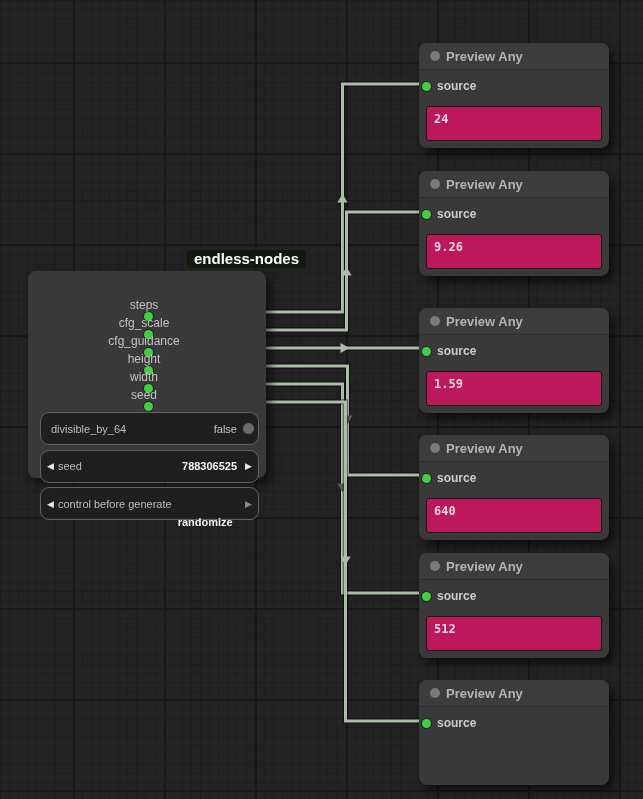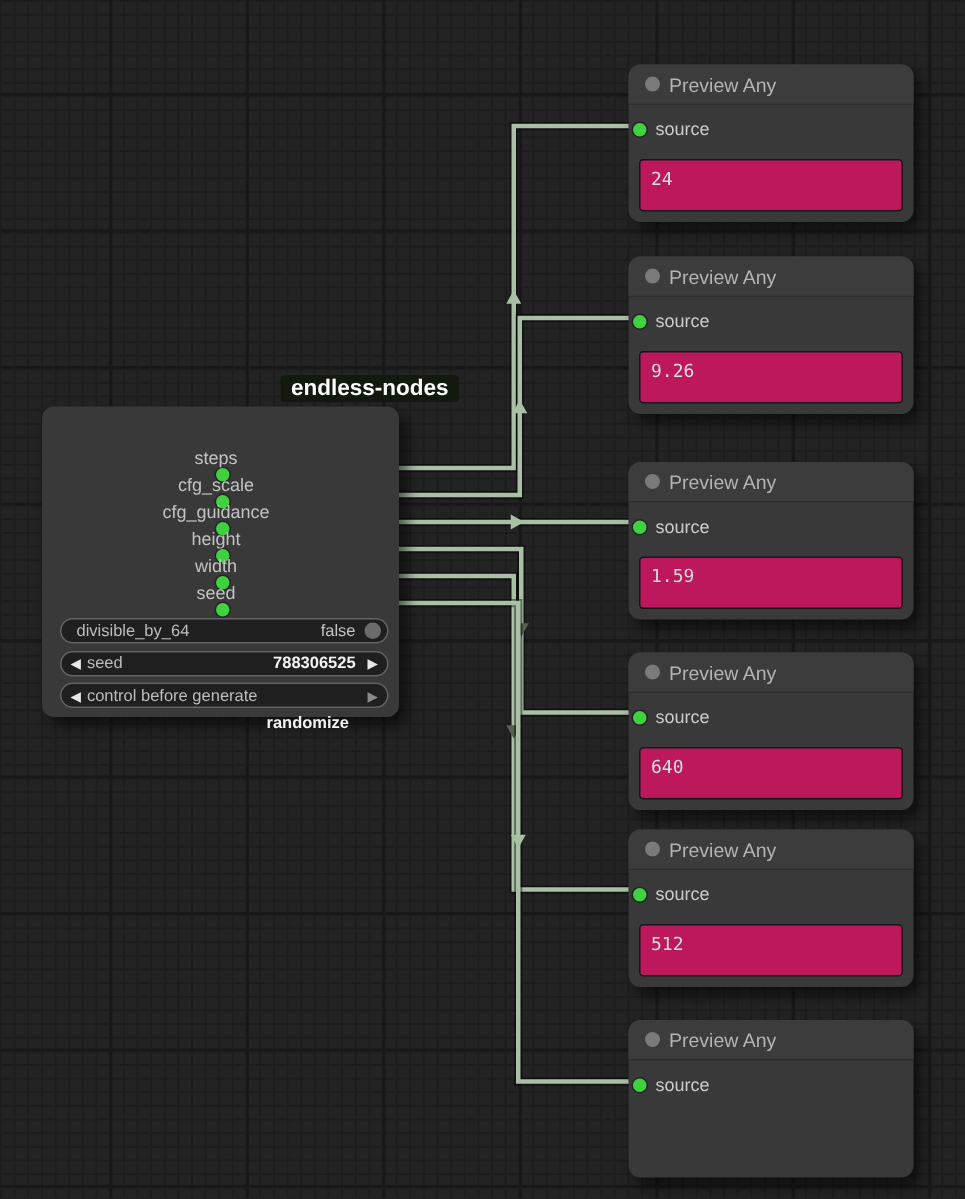--- a/index.html
+++ b/index.html
@@ -40,39 +40,39 @@
   }
 
   
   .randomizer{left:28px;top:271px;width:238px;height:207px;}
   .outputs{position:absolute;left:0;right:0;top:32px;}
   .out-row{height:18px;display:flex;align-items:center;justify-content:flex-end;flex-direction:column;}
   .out-label{color:#c3c3c3;font-size:12px;margin-right:6px;}
   .out-row .dot-green{margin-right:-2px;}
   .widgets{position:absolute;left:12px;right:7px;top:141px;}
   .widget{
-    height:17px;border-radius:9px;background:#1f1f1f;border:1px solid #636363;
+    height:33px;border-radius:9px;background:#1f1f1f;border:1px solid #636363;
     display:flex;align-items:center;box-sizing:border-box;
     margin-bottom:4.5px;padding:0 6px;font-size:11px;color:#bdbdbd;
     white-space:nowrap;
   }
   .widget .w-label{margin-left:4px;}
   .widget .w-value{margin-left:auto;color:#f2f2f2;font-weight:bold;}
   .widget .w-value.inline{margin-left:6px;margin-top:37px;}
   .widget .spacer{flex:1;}
   .w-arrow{font-size:9px;color:#e8e8e8;flex:none;}
   .w-arrow.dim{color:#8a8a8a;}
   .toggle-circle{
     width:11px;height:11px;border-radius:50%;background:#6b6b6b;
     margin-left:6px;margin-right:-2px;flex:none;
   }
   .widget.toggle .w-value{font-weight:normal;color:#c4c4c4;}
 
   
-  .preview{left:419px;width:190px;height:105px;}
+  .preview{left:419px;width:190px;height:105px;font-weight:bold;}
   .slot-in{position:absolute;left:3px;top:36px;display:flex;align-items:center;}
   .slot-label{color:#cccccc;font-size:12px;margin-left:6px;}
   .value-box{
     position:absolute;left:7px;right:7px;top:63px;height:35px;
     background:#be185d;border:1px solid #161616;border-radius:3px;
     box-sizing:border-box;padding:5px 7px;
     font-family:"DejaVu Sans Mono", monospace;font-size:12px;color:#dcdcdc;
     overflow:hidden;
   }
 

